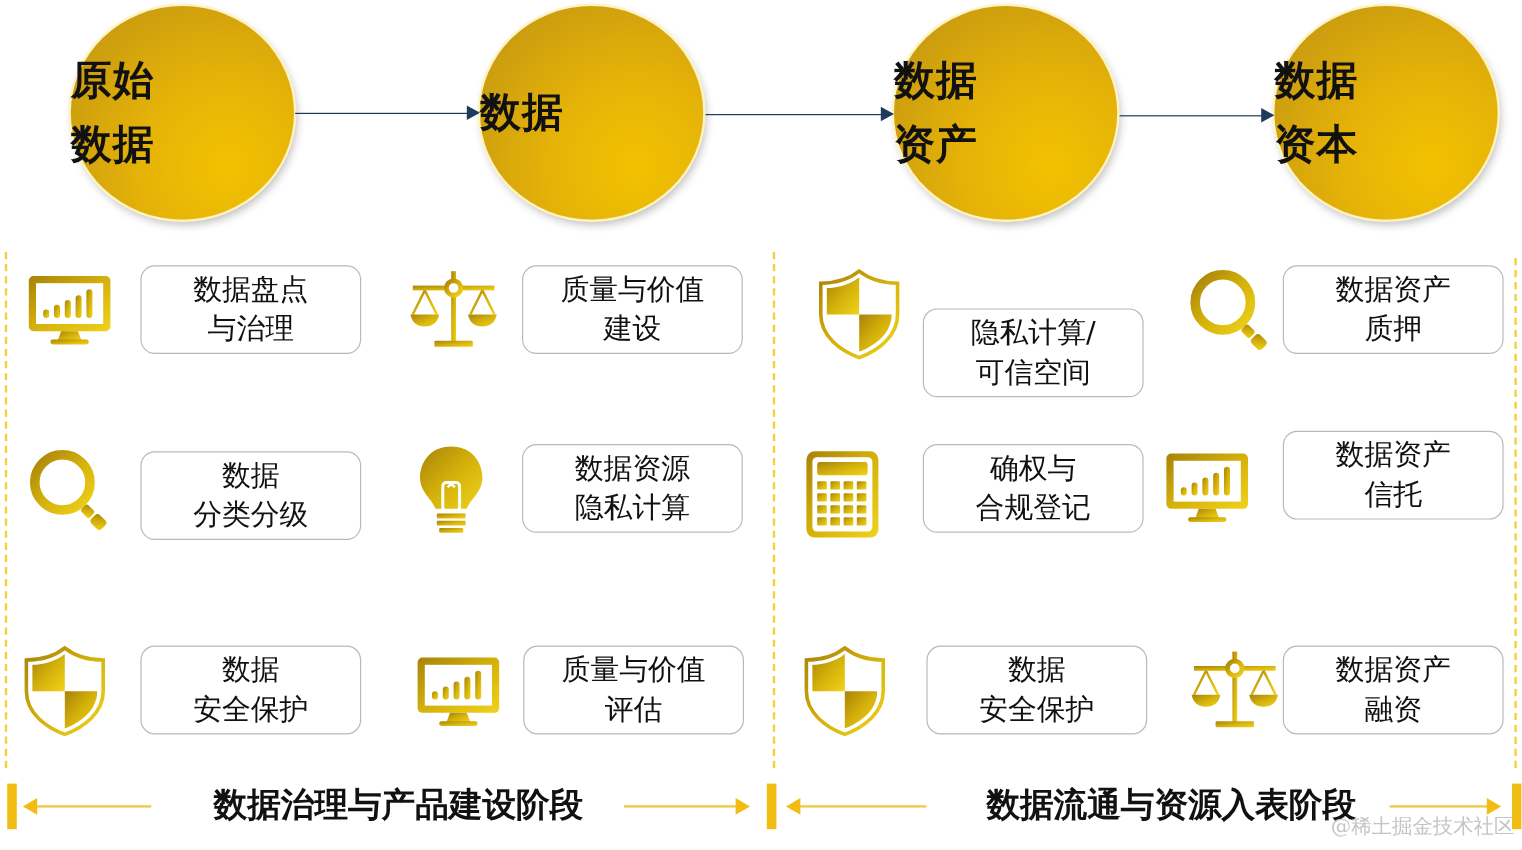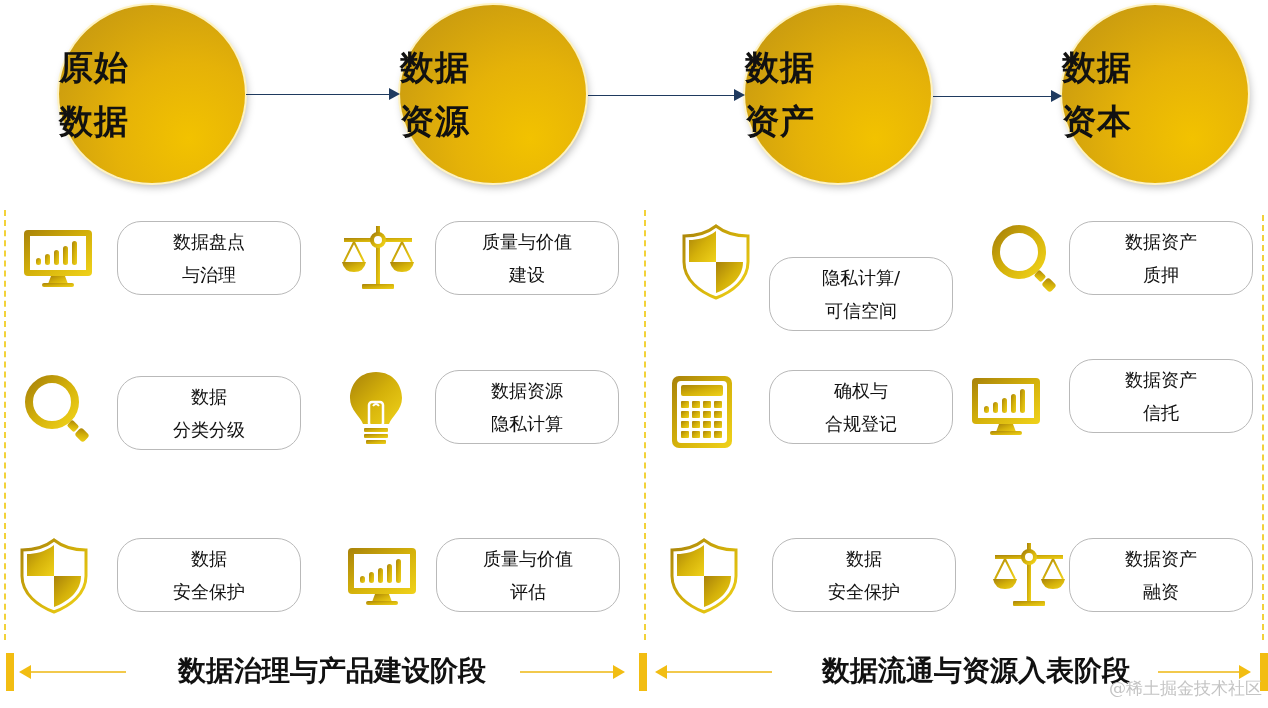--- a/index.html
+++ b/index.html
@@ -22,23 +22,23 @@
   .flow-arrow::after {
     content:""; position:absolute; right:-2px; top:-6px;
     border-left:11px solid #1f3a5f; border-top:6px solid transparent; border-bottom:6px solid transparent;
   }
   .dash-v {
     position:absolute; width:0; border-left:2px dashed #f2d23a;
   }
   .item-icon { position:absolute; width:80px; height:80px; }
   .item-box {
     position:absolute; width:182px; height:72px;
-    border:1px solid #b9b9b9; border-radius:24px; background:#fff;
+    border:1px solid #b9b9b9; border-radius:12px; background:#fff;
     display:flex; flex-direction:column; align-items:center; justify-content:center;
-    font-size:18px; line-height:33px; color:#111;
+    font-size:24px; line-height:33px; color:#111;
   }
   .phase-bar { position:absolute; width:8px; height:38px; background:#f2bd12; }
   .phase-arrow { position:absolute; height:2px; background:#f2c94c; }
   .phase-arrow.left::before {
     content:""; position:absolute; left:-3px; top:-6px;
     border-right:12px solid #f2bd12; border-top:7px solid transparent; border-bottom:7px solid transparent;
   }
   .phase-arrow.right::after {
     content:""; position:absolute; right:-3px; top:-6px;
     border-left:12px solid #f2bd12; border-top:7px solid transparent; border-bottom:7px solid transparent;
@@ -125,21 +125,20 @@
     </symbol>
   </defs>
 </svg>
 
 <div class="stage" style="left:59px;top:5px;">
   <span>原始</span>
   <span>数据</span>
 </div>
 <div class="stage" style="left:400px;top:5px;">
   <span>数据</span>
-  <span>资源</span>
 </div>
 <div class="stage" style="left:745px;top:5px;">
   <span>数据</span>
   <span>资产</span>
 </div>
 <div class="stage" style="left:1062px;top:5px;">
   <span>数据</span>
   <span>资本</span>
 </div>
 

